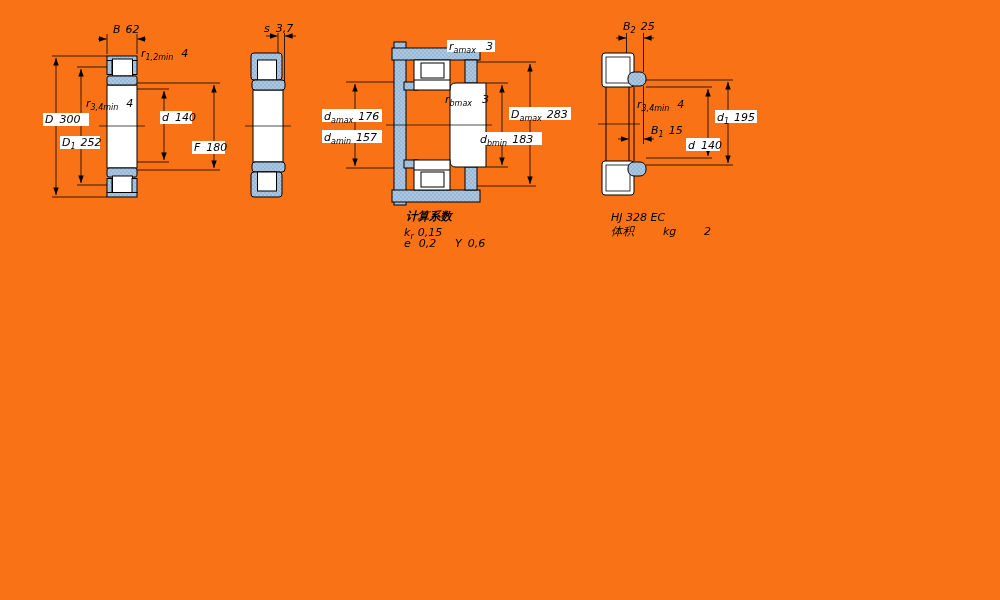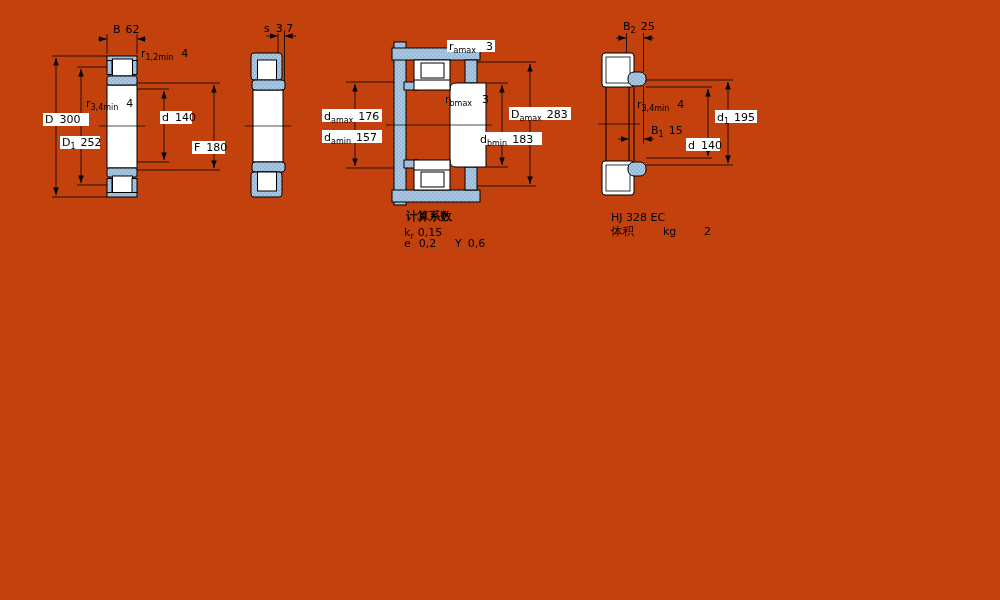--- a/index.html
+++ b/index.html
@@ -1,17 +1,17 @@
 <!DOCTYPE html>
 <html><head>
 <meta charset="utf-8">
 <style>
   html,body{margin:0;padding:0;background:#ffffff;}
-  .canvas{position:relative;width:1000px;height:600px;background:#c2410c;overflow:hidden;
-          font-family:"DejaVu Sans","Liberation Sans",sans-serif;}
+  .canvas{position:relative;width:1000px;height:600px;background:#f97316;overflow:hidden;
+          font-family:"DejaVu Sans","Liberation Sans",sans-serif;font-style:italic;}
   svg{display:block;}
   text{fill:#000;font-family:"DejaVu Sans","Liberation Sans",sans-serif;font-size:11px;}
   .sub{font-size:8px;}
   .ln{stroke:#000;stroke-width:1;fill:none;}
   .thin{stroke:#000;stroke-width:0.8;fill:none;}
   .cl{stroke:#000;stroke-width:0.7;fill:none;}
   .whitebox{fill:#fff;stroke:none;}
   .part{stroke:#000;stroke-width:1;}
   .cjk{font-size:11.5px;}
   .bold{font-weight:bold;}

